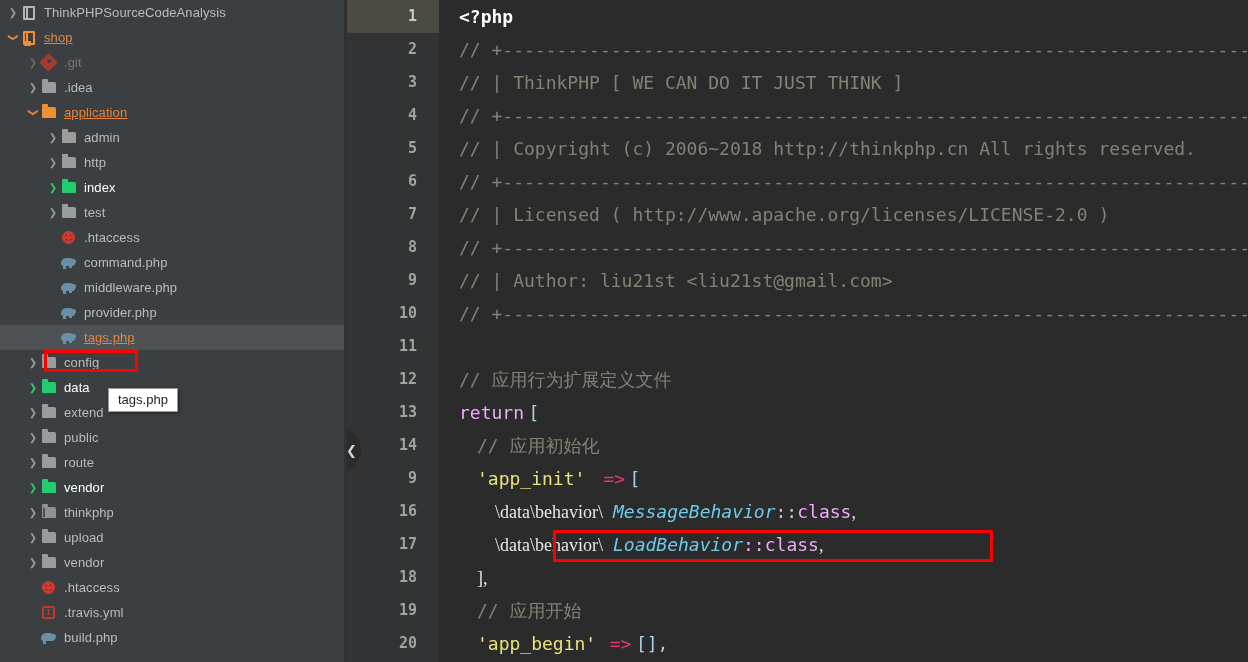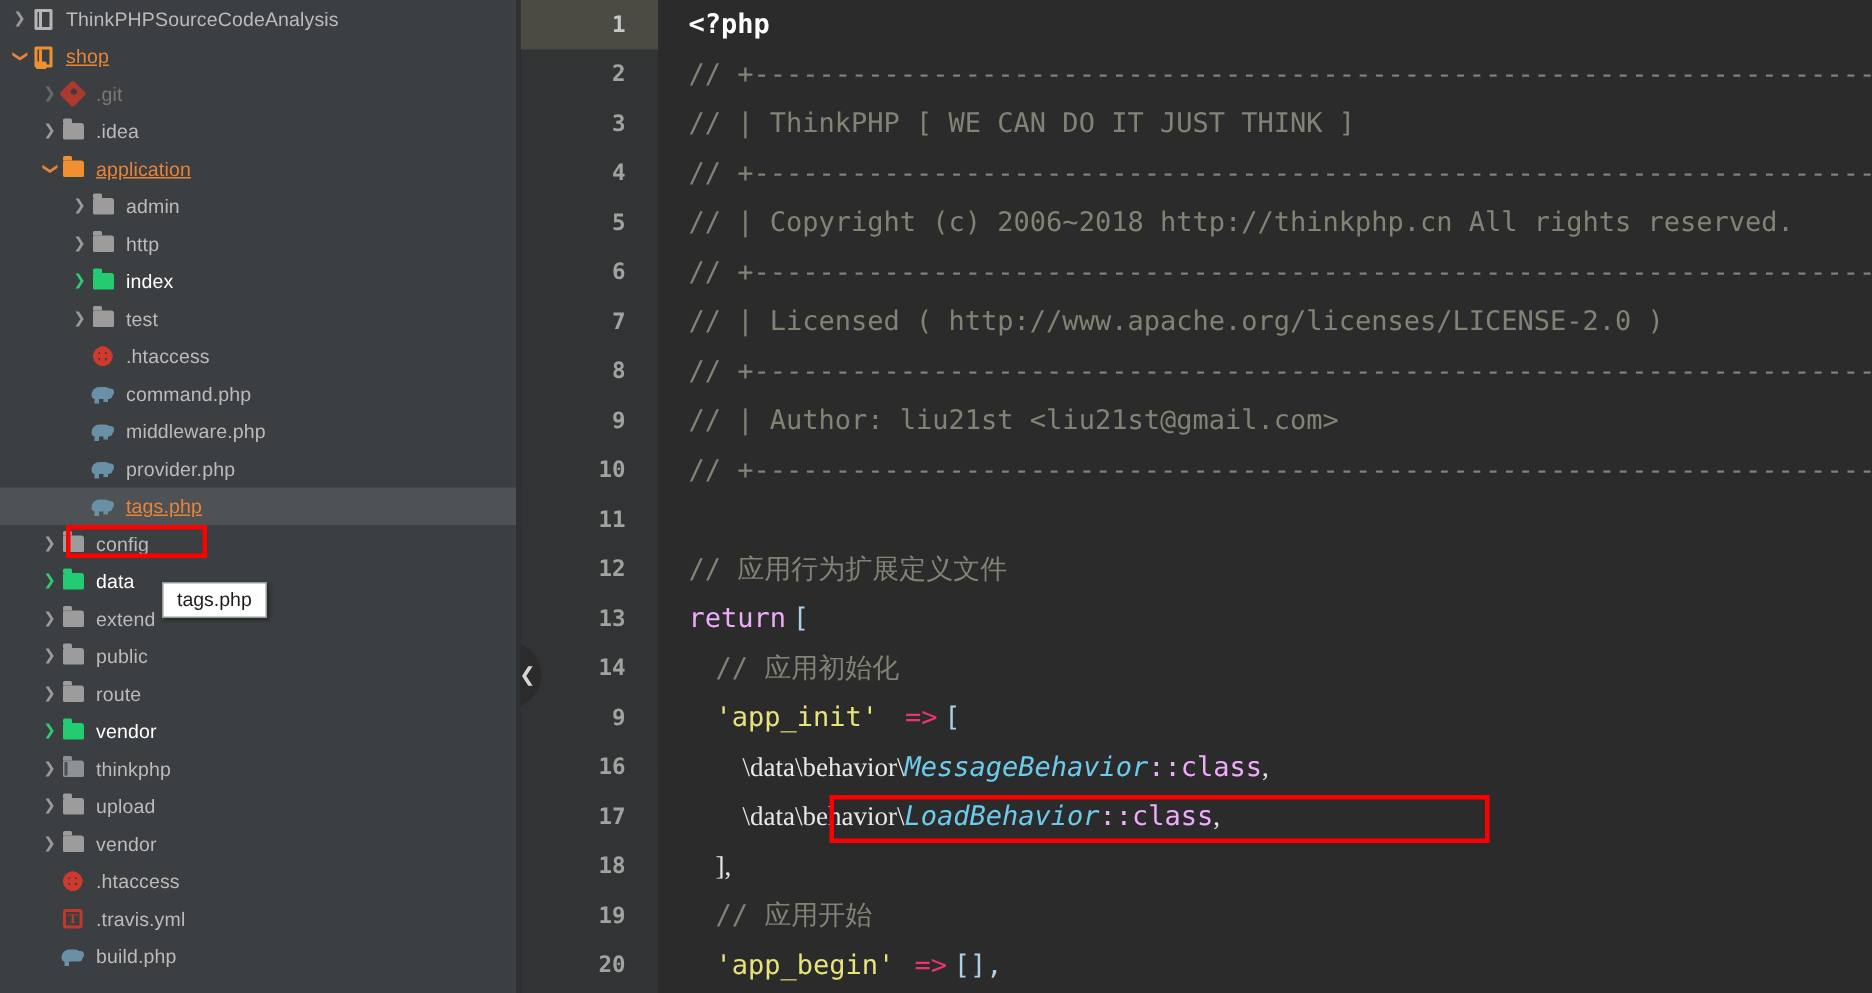--- a/index.html
+++ b/index.html
@@ -118,21 +118,21 @@
     position:absolute; left:92px; top:0; right:0; height:512px; background:#2b2b2b;
   }
   .code-line{
     height:33px; line-height:33px; white-space:pre;
     font-family:"DejaVu Sans Mono","Liberation Mono",monospace;
     font-size:18px; padding-left:20px; color:#a9b7c6;
   }
   .tk-comment{ color:#808475; }
   .tk-kw{ color:#f0abfc; }
   .tk-str{ color:#e9e37a;text-align:right; }
-  .tk-cls{ color:#6dcbeb; font-style:italic; }
+  .tk-cls{ color:#6dcbeb; font-style:italic;margin-left:10px; }
   .tk-plain{ color:#e8e8e8;font-family:Liberation Serif, serif; }
   .tk-tag{ color:#ffffff; font-weight:bold; }
   .tk-arrow{ color:#e8376e; }
   .tk-brk{ color:#a9d0e8; }
 
   
   .collapse-handle{
     position:absolute; left:-12px; top:428px; width:26px; height:44px;
     background:#2b2b2b; border-radius:0 22px 22px 0;
     display:flex; align-items:center; justify-content:flex-end;

